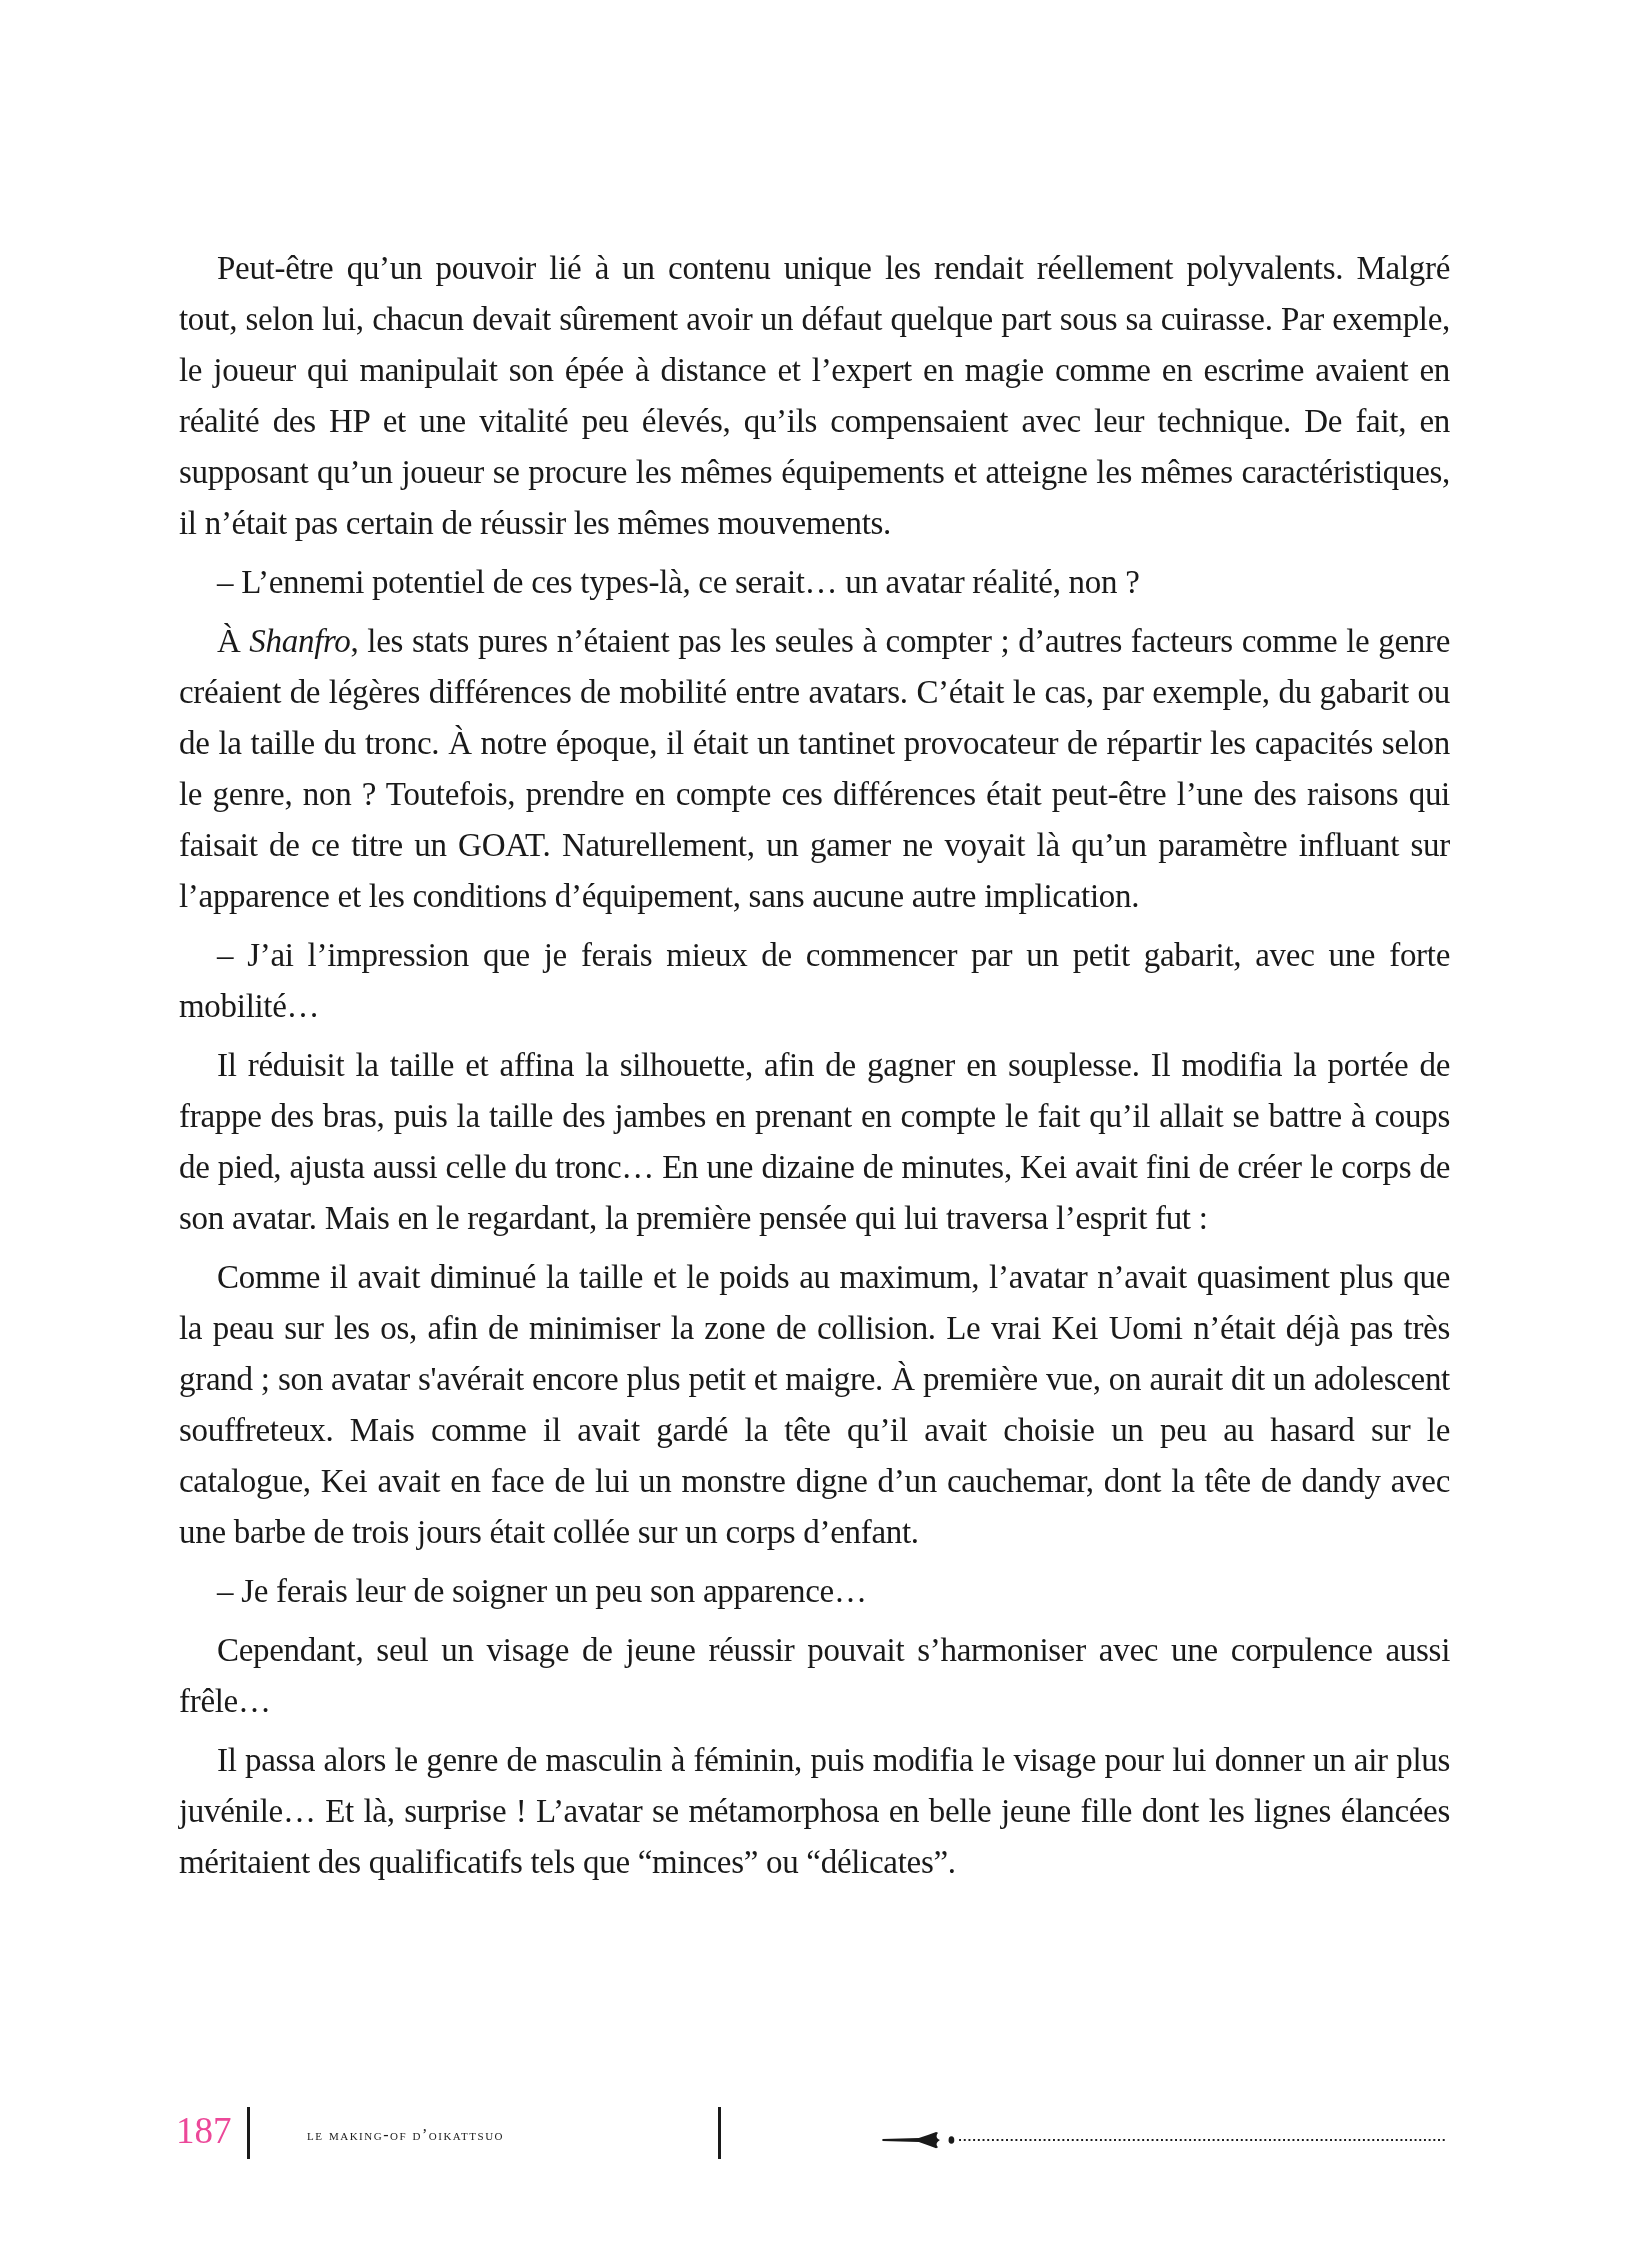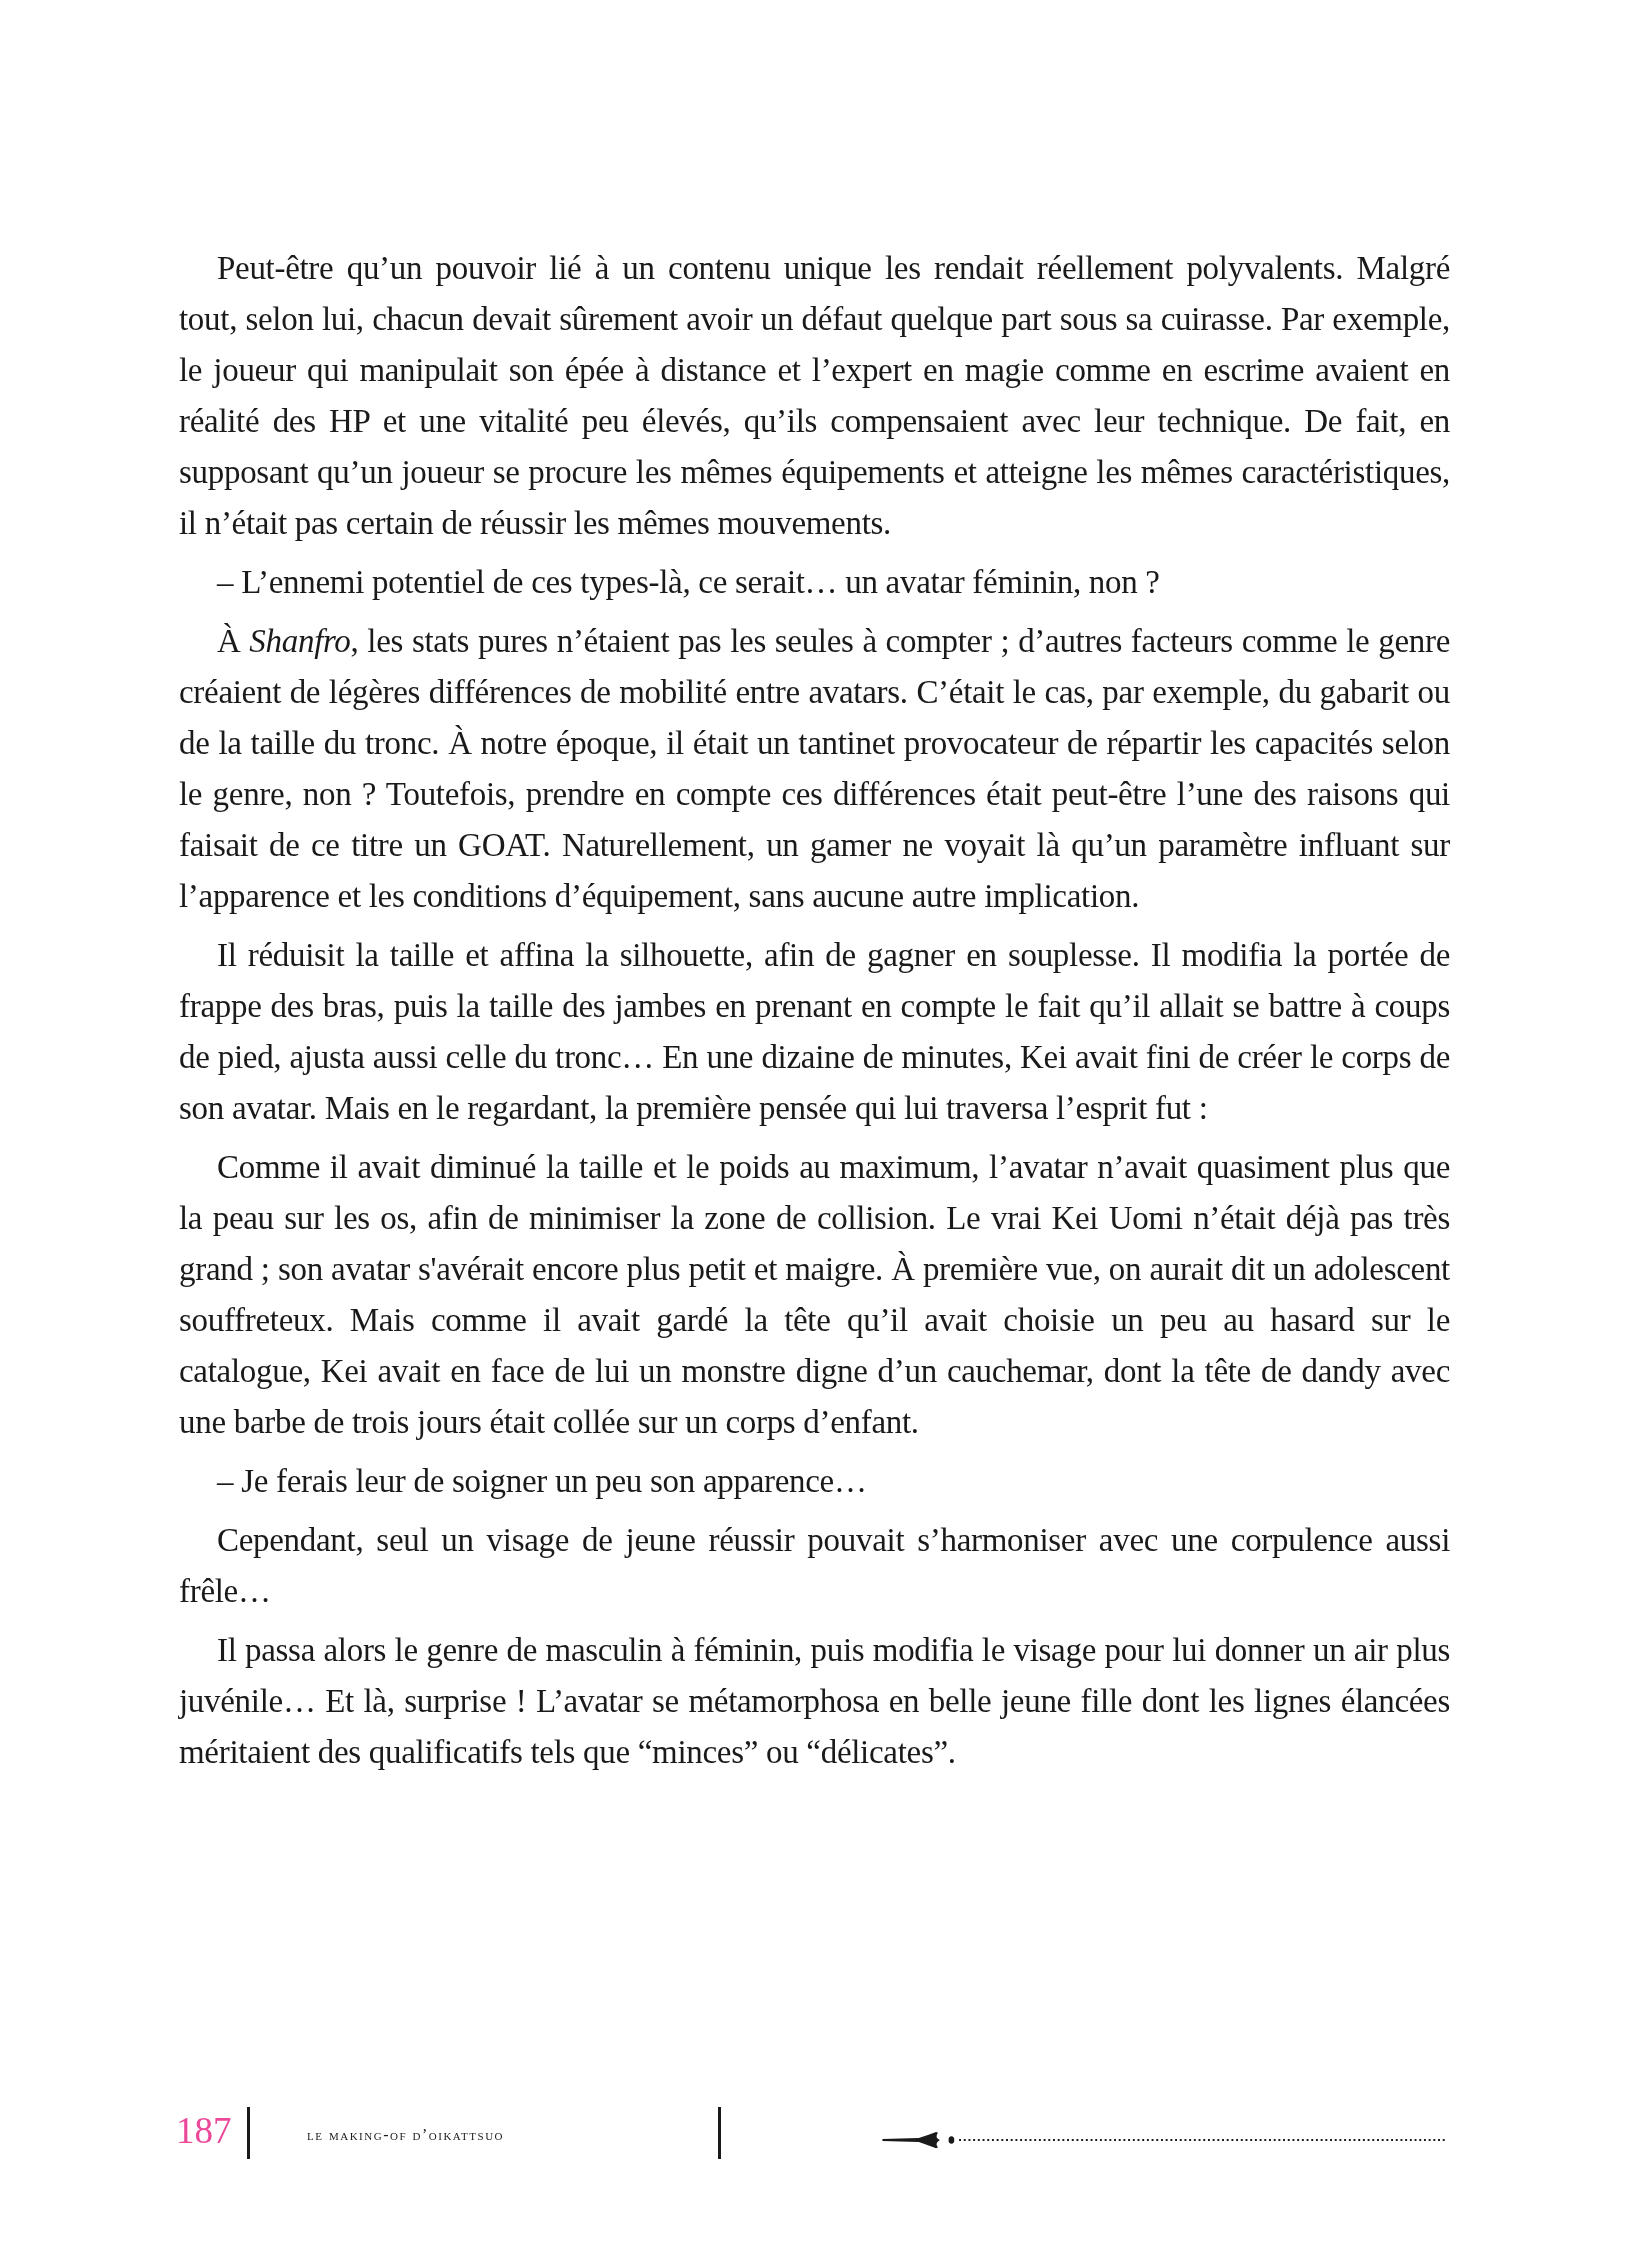--- a/index.html
+++ b/index.html
@@ -84,22 +84,23 @@
       height: 23px;
     }
   </style>
 </head>
 <body>
 
 <div class="page">
 
   <div class="body-text">
     <p>Peut-être qu’un pouvoir lié à un contenu unique les rendait réellement polyvalents. Malgré tout, selon lui, chacun devait sûrement avoir un défaut quelque part sous sa cuirasse. Par exemple, le joueur qui manipulait son épée à distance et l’expert en magie comme en escrime avaient en réalité des HP et une vitalité peu élevés, qu’ils compensaient avec leur technique. De fait, en supposant qu’un joueur se procure les mêmes équipements et atteigne les mêmes caractéristiques, il n’était pas certain de réussir les mêmes mouvements.</p>
-    <p class="dialogue">– L’ennemi potentiel de ces types-là, ce serait… un avatar féminin, non ?</p>
+    <p class="dialogue">– L’ennemi potentiel de ces types-là, ce serait… un avatar réalité, non ?</p>
     <p><span>À </span><em>Shanfro</em><span>, les stats pures n’étaient pas les seules à compter ; d’autres facteurs comme le genre créaient de légères différences de mobilité entre avatars. C’était le cas, par exemple, du gabarit ou de la taille du tronc. À notre époque, il était un tantinet provocateur de répartir les capacités selon le genre, non ? Toutefois, prendre en compte ces différences était peut-être l’une des raisons qui faisait de ce titre un GOAT. Naturellement, un gamer ne voyait là qu’un paramètre influant sur l’apparence et les conditions d’équipement, sans aucune autre implication.</span></p>
+    <p class="dialogue">– J’ai l’impression que je ferais mieux de commencer par un petit gabarit, avec une forte mobilité…</p>
     <p>Il réduisit la taille et affina la silhouette, afin de gagner en souplesse. Il modifia la portée de frappe des bras, puis la taille des jambes en prenant en compte le fait qu’il allait se battre à coups de pied, ajusta aussi celle du tronc… En une dizaine de minutes, Kei avait fini de créer le corps de son avatar. Mais en le regardant, la première pensée qui lui traversa l’esprit fut :</p>
     <p>Comme il avait diminué la taille et le poids au maximum, l’avatar n’avait quasiment plus que la peau sur les os, afin de minimiser la zone de collision. Le vrai Kei Uomi n’était déjà pas très grand ; son avatar s'avérait encore plus petit et maigre. À première vue, on aurait dit un adolescent souffreteux. Mais comme il avait gardé la tête qu’il avait choisie un peu au hasard sur le catalogue, Kei avait en face de lui un monstre digne d’un cauchemar, dont la tête de dandy avec une barbe de trois jours était collée sur un corps d’enfant.</p>
     <p class="dialogue">– Je ferais leur de soigner un peu son apparence…</p>
     <p>Cependant, seul un visage de jeune réussir pouvait s’harmoniser avec une corpulence aussi frêle…</p>
     <p>Il passa alors le genre de masculin à féminin, puis modifia le visage pour lui donner un air plus juvénile… Et là, surprise ! L’avatar se métamorphosa en belle jeune fille dont les lignes élancées méritaient des qualificatifs tels que “minces” ou “délicates”.</p>
   </div>
 
   <div class="footer">
     <span class="folio">187</span>
     <span class="vbar one"></span>

